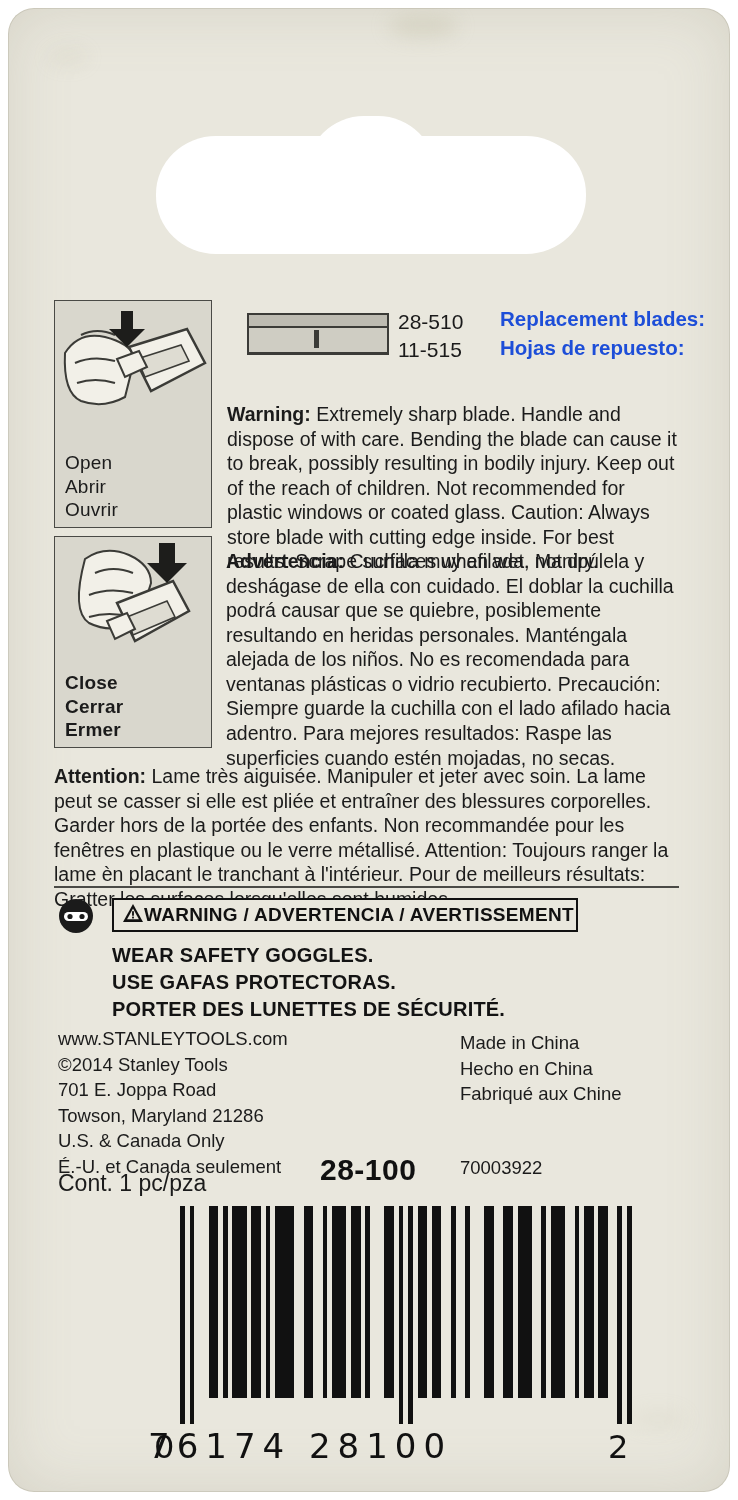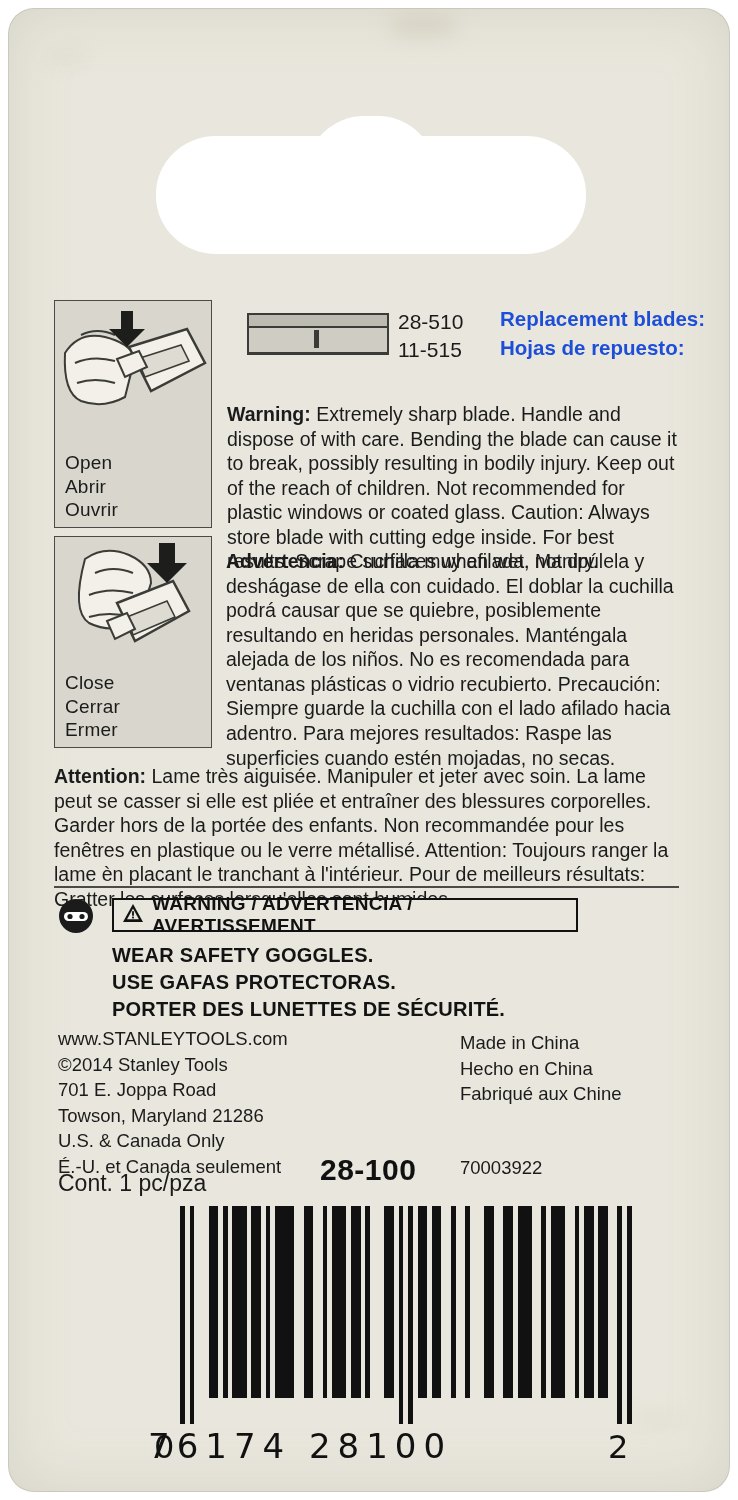--- a/index.html
+++ b/index.html
@@ -75,21 +75,21 @@
   }
 
   
   .panel {
     position: absolute;
     border: 1.5px solid #4a4a46;
     background: #d9d7cd;
     box-sizing: border-box;
   }
   #panel-open { left: 46px; top: 292px; width: 158px; height: 228px; }
-  #panel-close { left: 46px; top: 528px; width: 158px; height: 212px; }
+  #panel-close { left: 46px; top: 528px; width: 158px; height: 212px; font-weight: bold; }
 
   .panel-art {
     position: absolute;
     left: 0; top: 0; right: 0;
     height: 140px;
   }
   .panel-labels {
     position: absolute;
     left: 10px;
     bottom: 6px;
@@ -160,21 +160,21 @@
   #warn-bar {
     position: absolute;
     left: 104px;
     top: 890px;
     width: 466px;
     height: 34px;
     border: 2.5px solid #111;
     box-sizing: border-box;
     display: flex;
     align-items: center;
-    gap: 8px;
+    gap: 0;
     padding-left: 8px;
     background: #e9e7dd;
   }
   #warn-bar-text {
     font-size: 19px;
     font-weight: bold;
     letter-spacing: .3px;
     color: #111;
   }
   #goggles-lines {

